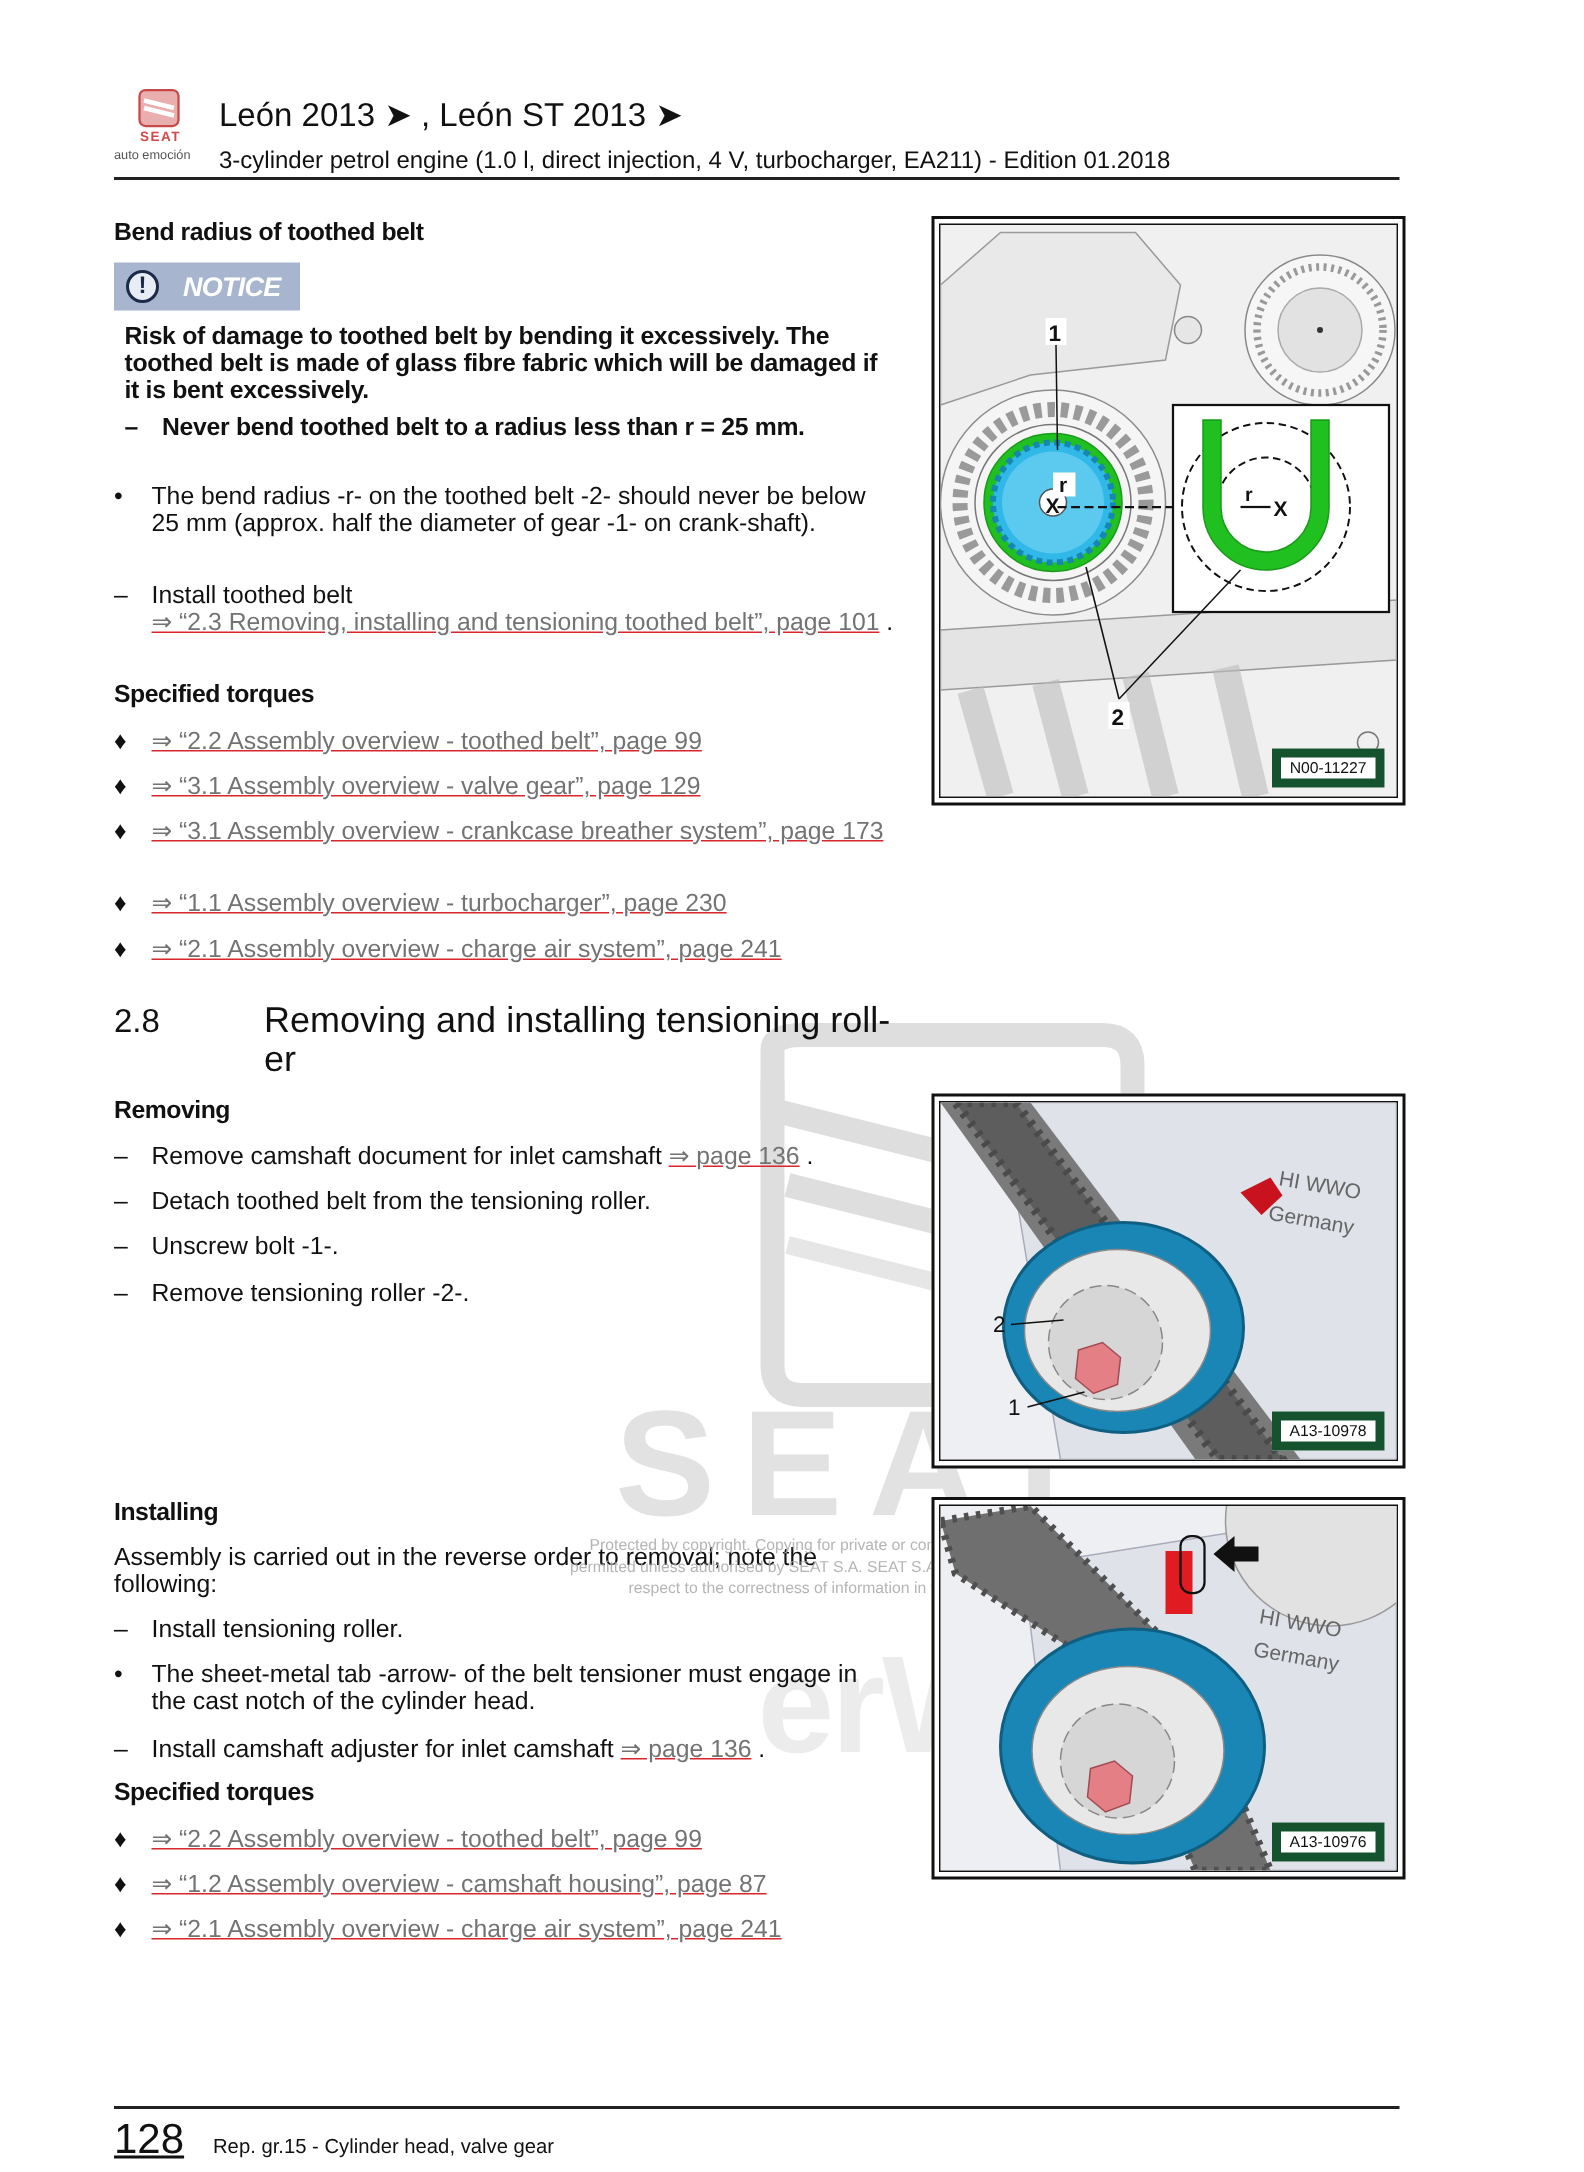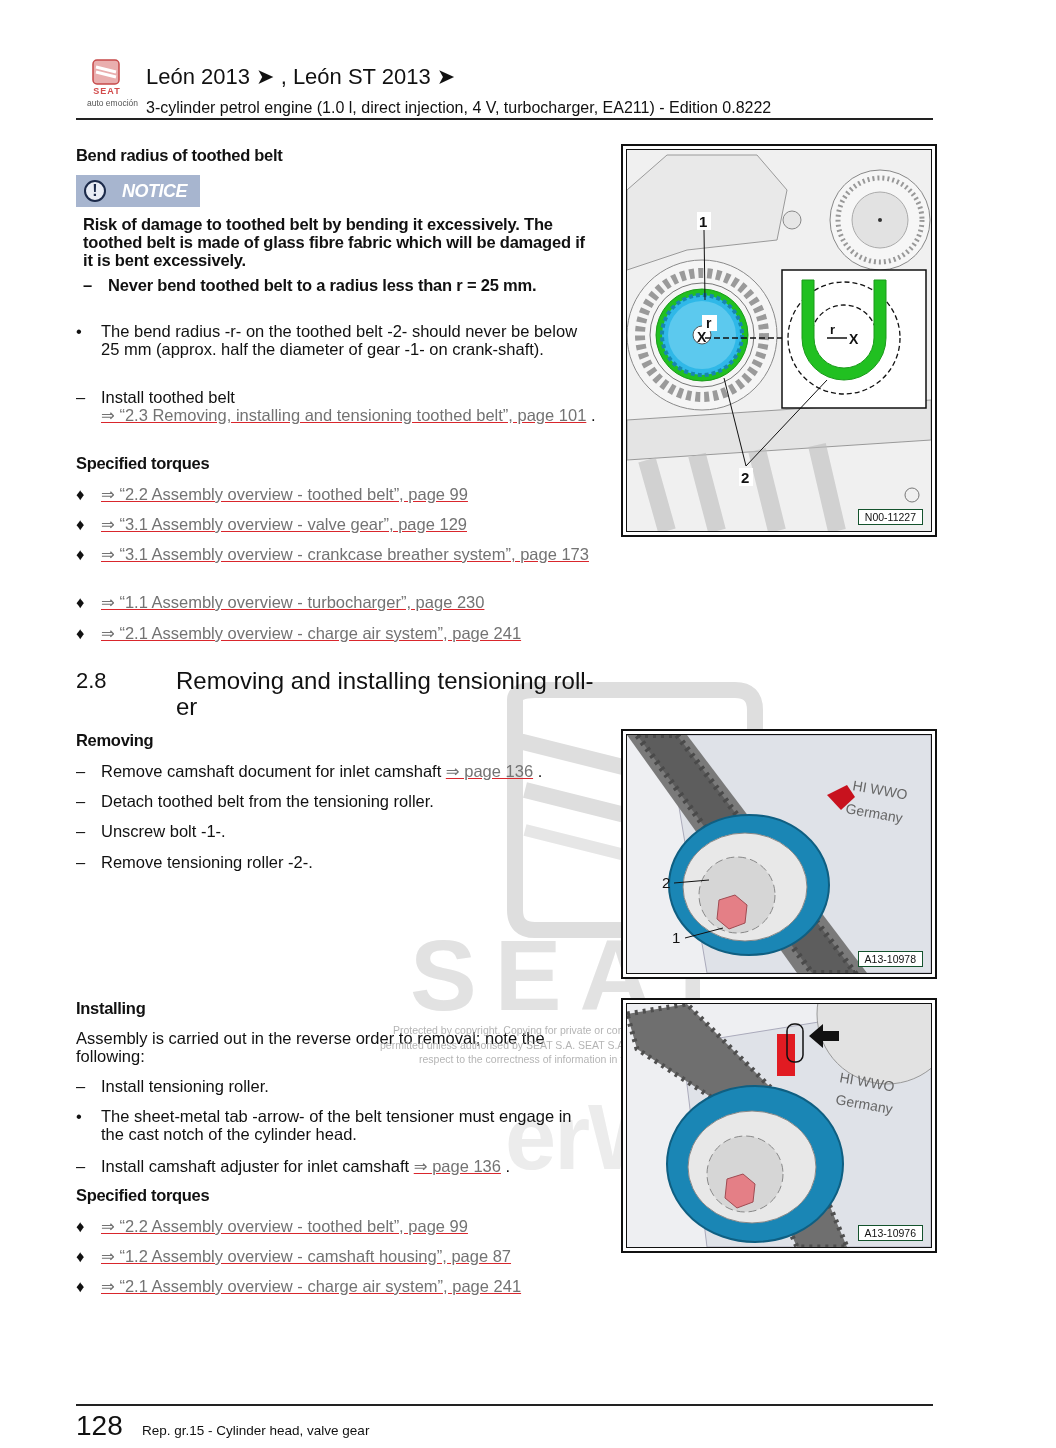--- a/index.html
+++ b/index.html
@@ -31,48 +31,48 @@
   .item { position:absolute; left:76px; width:520px; font-size:16.5px; line-height:18px; }
   .item .mk { position:absolute; left:0; top:0; width:20px; }
   .item .bd { margin-left:25px; }
 
   .sec-num { left:76px; top:668px; font-size:22px; }
   .sec-title { left:176px; top:668px; width:420px; font-size:24px; line-height:26px; }
 
   .fig { position:absolute; border:2px solid #111; padding:3px; background:#fff; }
   .fig .inner { border:1.5px solid #111; width:100%; height:100%; box-sizing:border-box; position:relative; overflow:hidden; background:#f3f3f3; }
   .fig svg { display:block; }
-  .fig-label { position:absolute; right:8px; bottom:6px; border:1px solid #14532d; background:#fff; font-size:10.5px; padding:1px 6px; }
+  .fig-label { position:absolute; right:8px; bottom:6px; border:6px solid #14532d; background:#fff; font-size:10.5px; padding:1px 6px; }
 
   .ftr-rule { left:76px; top:1404px; width:857px; height:2px; background:#222; }
-  .pgnum { left:76px; top:1410px; font-size:28px; }
+  .pgnum { left:76px; top:1410px; font-size:28px;text-decoration:underline; }
   .ftr-txt { left:142px; top:1423px; font-size:13.5px; }
 </style>
 </head>
 <body>
 
 <svg class="wm" viewBox="0 0 420 360">
   <path d="M110 20 Q 110 10 130 10 L 330 10 Q 350 10 350 30 L 350 120 L 110 60 Z" fill="none" stroke="#dedede" stroke-width="16"></path>
   <path d="M110 40 L 110 230 Q 110 250 130 250 L 330 250 Q 350 250 350 230 L 350 140" fill="none" stroke="#dedede" stroke-width="16"></path>
   <path d="M120 110 L 340 165" stroke="#dedede" stroke-width="16"></path>
   <path d="M120 150 L 340 205" stroke="#e6e6e6" stroke-width="12"></path>
   <text x="5" y="330" font-family="Liberation Sans, sans-serif" font-size="100" font-weight="bold" fill="#e2e2e2" letter-spacing="18">SEAT</text>
 </svg>
 <div class="wm-big">erW</div>
 
 <div class="abs logo">
   <svg width="62" height="52" viewBox="0 0 62 52">
     <rect x="17" y="2" width="26" height="24" rx="4" fill="#e9aeae" stroke="#c64a4a" stroke-width="1.5"></rect>
     <path d="M20 9 L40 14 M20 14 L40 19" stroke="#fff" stroke-width="3"></path>
     <text x="31" y="36" text-anchor="middle" font-family="Liberation Sans, sans-serif" font-weight="bold" font-size="9" fill="#d24a4a" letter-spacing="1">SEAT</text>
   </svg>
-  <div style="position:absolute;left:0;top:40px;font-size:8.5px;color:#555;width:62px;text-align:right;">auto emoción</div>
+  <div style="position:absolute;left:0;top:40px;font-size:8.5px;color:#555;width:62px;text-align:left;">auto emoción</div>
 </div>
 <div class="abs hdr1">León 2013 ➤ , León ST 2013 ➤</div>
-<div class="abs hdr2">3-cylinder petrol engine (1.0 l, direct injection, 4 V, turbocharger, EA211) - Edition 0.8222</div>
+<div class="abs hdr2">3-cylinder petrol engine (1.0 l, direct injection, 4 V, turbocharger, EA211) - Edition 01.2018</div>
 <div class="abs hdr-rule"></div>
 
 <div class="abs h-sub" style="left:76px;top:146px;">Bend radius of toothed belt</div>
 
 <div class="abs notice">
   <span class="ic">!</span>
   <span class="lbl">NOTICE</span>
 </div>
 <div class="abs notice-body">Risk of damage to toothed belt by bending it excessively. The toothed belt is made of glass fibre fabric which will be damaged if it is bent excessively.</div>
 <div class="abs" style="left:83px;top:276px;width:510px;font-weight:bold;font-size:16.5px;letter-spacing:-0.2px;">

